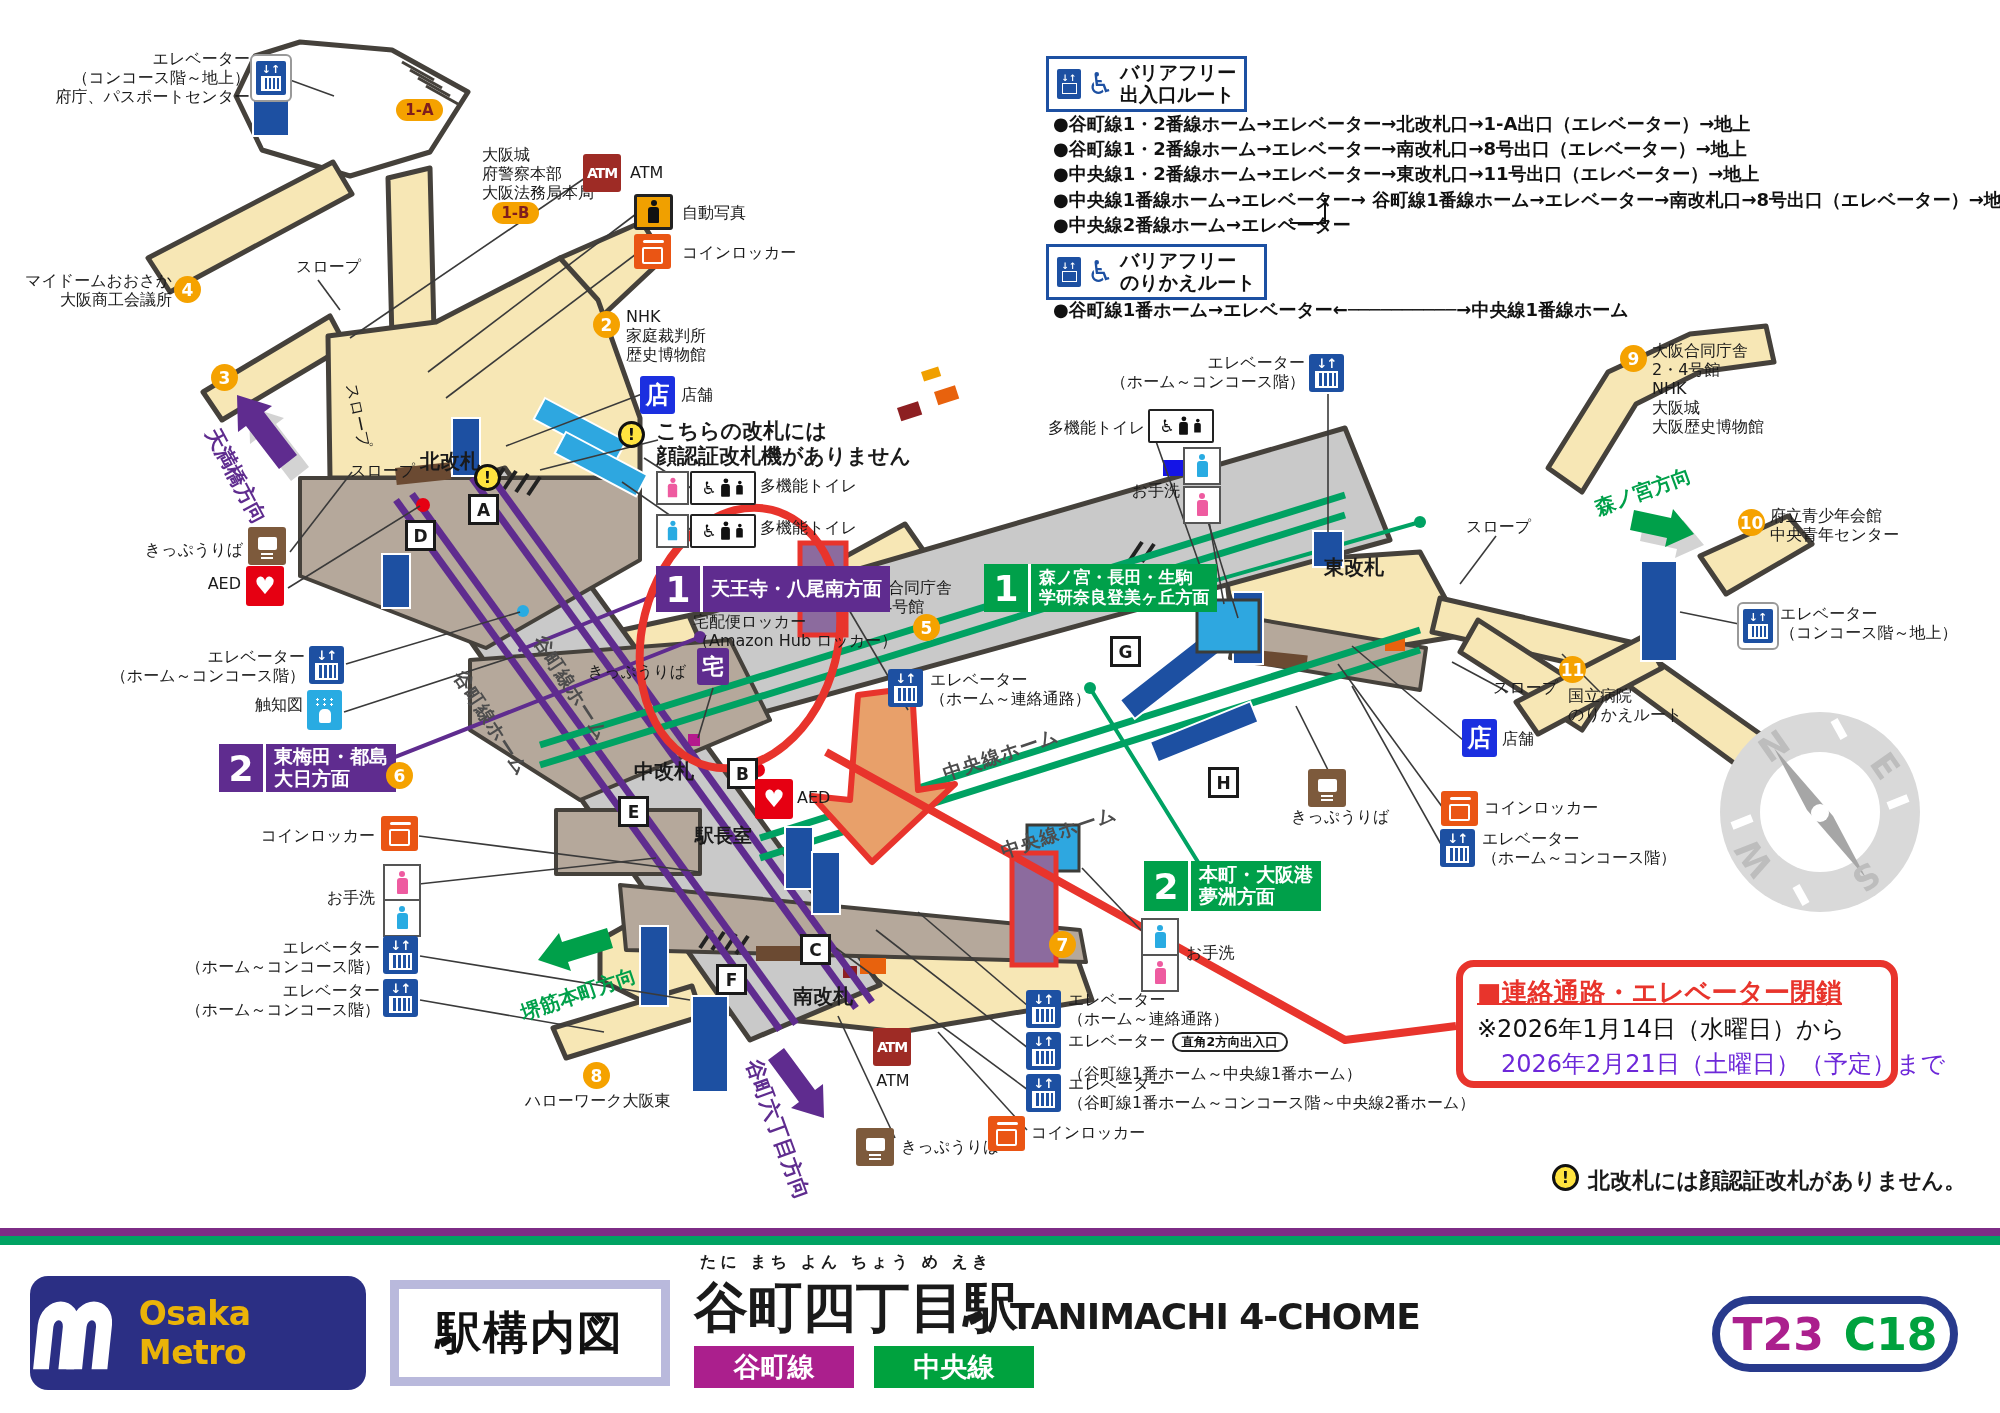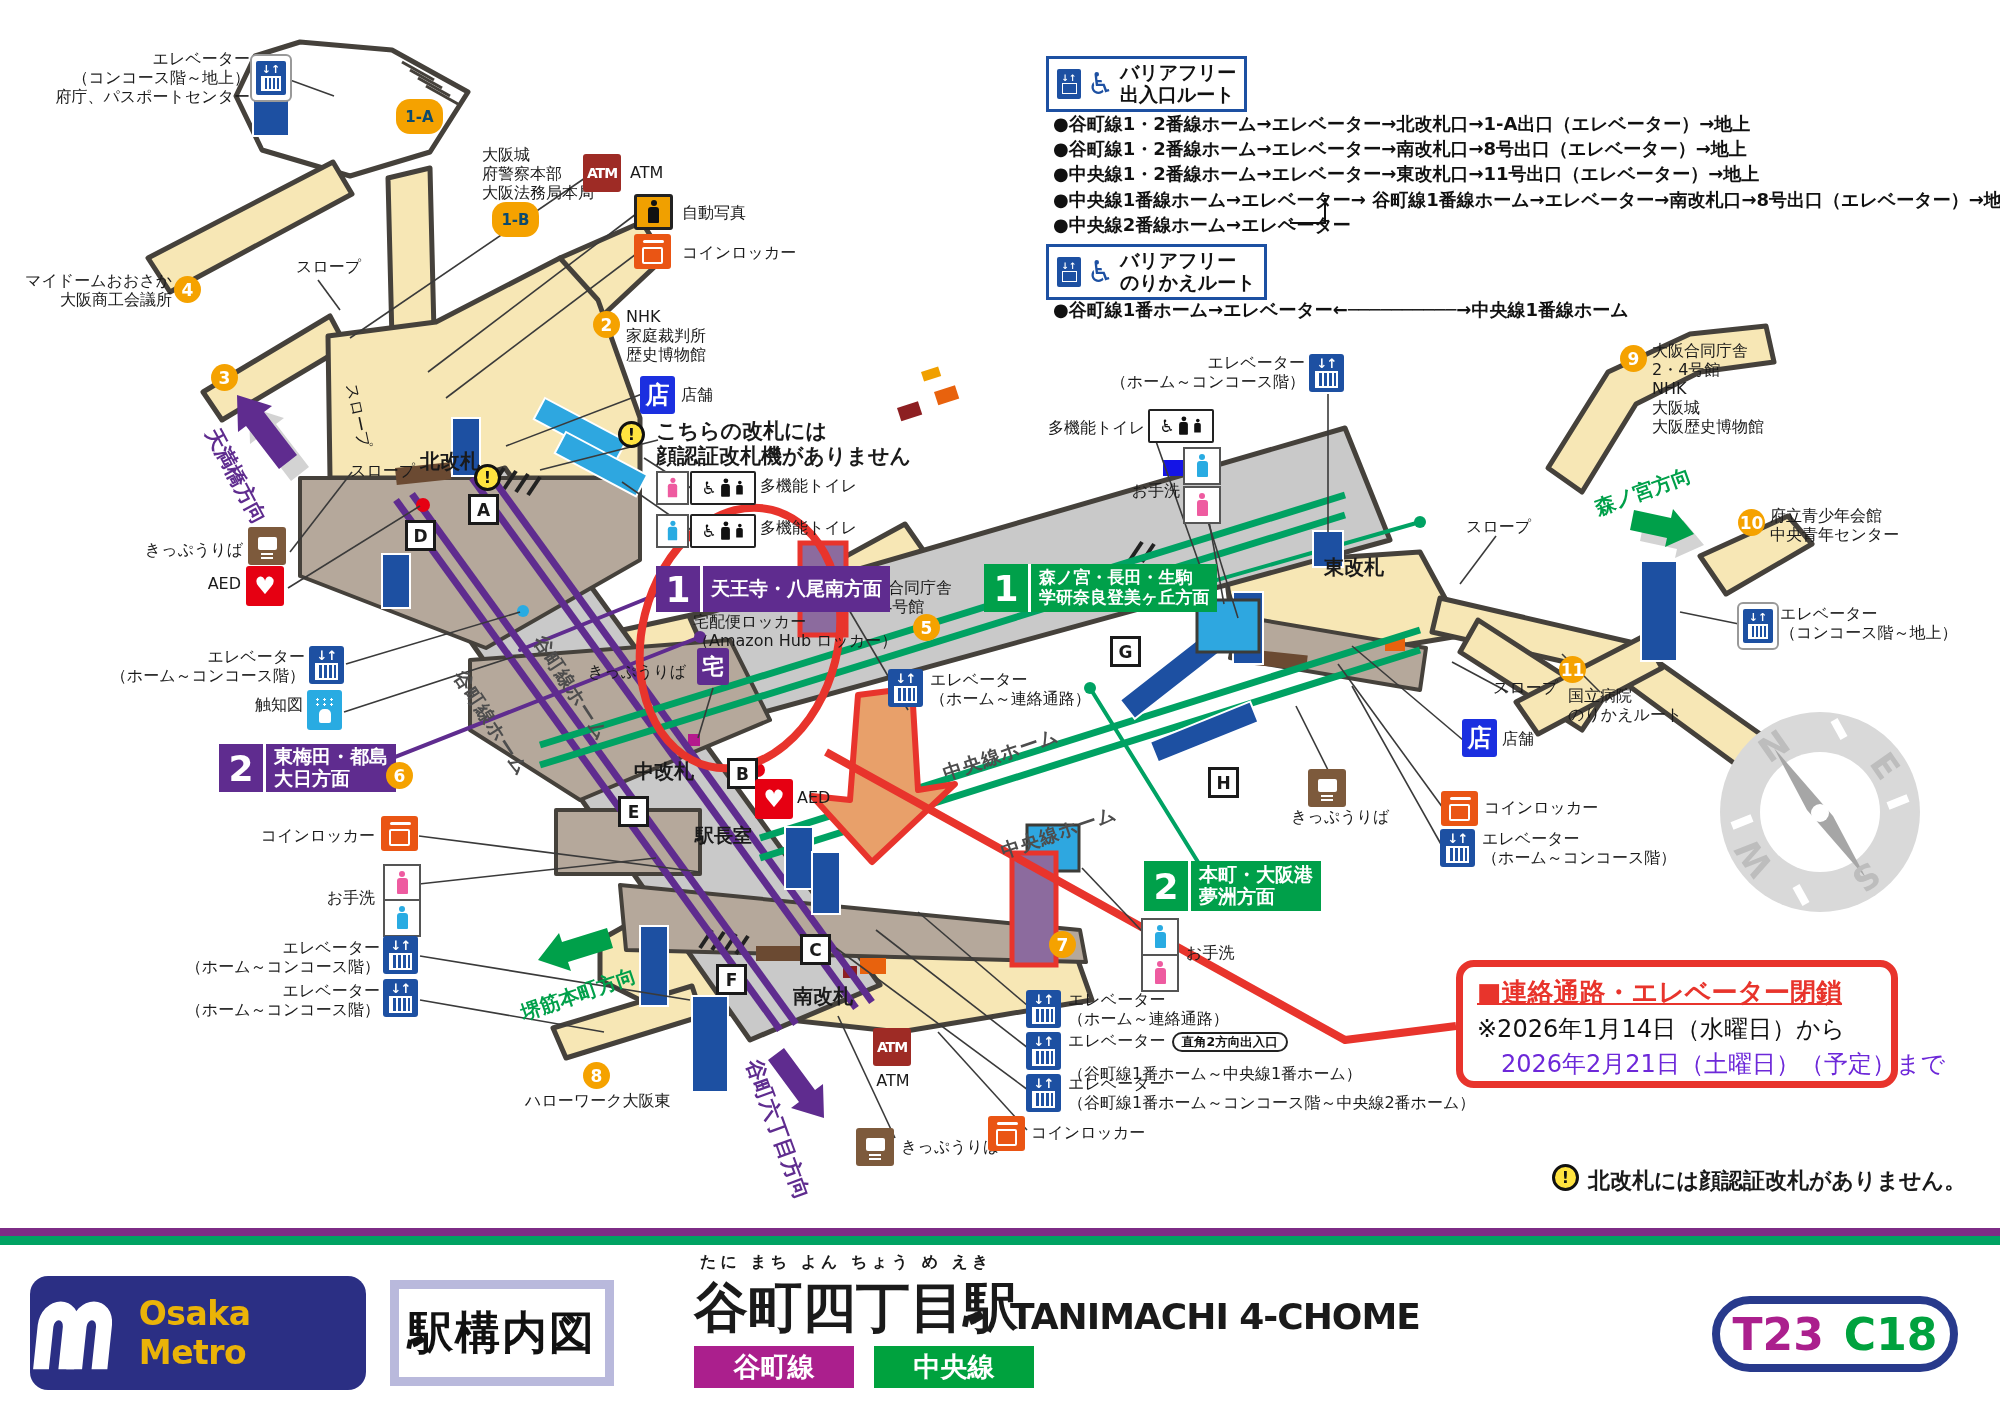--- a/index.html
+++ b/index.html
@@ -9,21 +9,21 @@
   .lbl{position:absolute;z-index:5;font-size:16px;line-height:1.18;white-space:pre-line;color:#1a1a1a;}
   .lbl.r{transform:translateX(-100%);text-align:right;white-space:pre;}
   .lbl.c{transform:translateX(-50%);text-align:center;}
   .b{font-weight:bold;}
   .purple{color:#5f2c8f;font-size:21px;white-space:nowrap;}
   .green{color:#00a04a;font-size:20px;white-space:nowrap;}
   .ph{color:#4d4d4d;font-weight:bold;font-size:19px;white-space:nowrap;letter-spacing:1px;}
   .g19{font-size:19px}.g20{font-size:20px}.g21{font-size:21px}.g22{font-size:22px}
   .badge-num{position:absolute;z-index:6;width:27px;height:27px;border-radius:50%;background:#f5a200;color:#fff;
      font-weight:bold;font-size:17px;display:flex;align-items:center;justify-content:center;}
-  .badge-pill{position:absolute;z-index:6;width:47px;height:35px;border-radius:14px;background:#f5a200;color:#0c4a6e;
+  .badge-pill{position:absolute;z-index:6;width:47px;height:22px;border-radius:14px;background:#f5a200;color:#7f1d1d;
      font-weight:bold;font-size:15px;display:flex;align-items:center;justify-content:center;}
   .badge-letter{position:absolute;z-index:6;width:25px;height:25px;background:#fff;border:3px solid #1a1a1a;
      color:#1a1a1a;font-weight:bold;font-size:17px;display:flex;align-items:center;justify-content:center;}
   .ico{position:absolute;z-index:6;display:flex;flex-direction:column;align-items:center;justify-content:center;
      color:#fff;font-weight:bold;border-radius:3px;}
   .ico-ev{background:#1d50a2;width:35px;height:38px;}
   .ico-ev .ar{font-size:13px;line-height:12px;letter-spacing:-1px;}
   .ico-ev .bx{width:19px;height:13px;border:2px solid #fff;margin-top:1px;
      background:repeating-linear-gradient(90deg,#fff 0 2px,transparent 2px 5px);}
   .ico-evf{background:#fff;border:2px solid #999;border-radius:6px;width:38px;height:44px;}
@@ -73,21 +73,21 @@
   .closure .cl{font-size:24px;color:#111;white-space:nowrap;margin-top:3px;}
   .closure .cl2{font-size:24px;color:#6d28d9;white-space:nowrap;margin-left:24px;}
   .evl2{position:absolute;z-index:6;left:1068px;top:1031px;}
   .evl2 .l1{display:flex;align-items:center;gap:6px;font-size:16px;}
   .evl2 .pillb{border:2px solid #222;border-radius:11px;font-size:12.5px;font-weight:bold;padding:0 8px;line-height:16px;color:#111;}
   .evl2 .l2{font-size:16px;margin-top:12px;}
   .stripe{position:absolute;left:0;width:2000px;z-index:4;}
   .footer-logo{position:absolute;z-index:6;left:30px;top:1276px;width:336px;height:114px;background:#2b2f84;
       border-radius:18px;display:flex;align-items:center;justify-content:center;gap:14px;}
   .footer-logo .brand{color:#eab308;font-weight:bold;font-size:33px;letter-spacing:-0.5px;}
-  .maptitle{position:absolute;z-index:6;left:390px;top:1280px;width:224px;height:106px;background:#fff;
+  .maptitle{position:absolute;z-index:6;left:390px;top:1280px;width:280px;height:106px;background:#fff;
       border:9px solid #b9b9dc;box-sizing:border-box;display:flex;align-items:center;justify-content:center;
       font-size:45px;font-weight:bold;color:#111;letter-spacing:2px;}
   .furigana{position:absolute;z-index:6;left:700px;top:1252px;font-size:16px;font-weight:bold;letter-spacing:4px;}
   .station-ja{position:absolute;z-index:6;left:694px;top:1272px;font-size:54px;font-weight:bold;letter-spacing:0px;}
   .station-en{position:absolute;z-index:6;left:1010px;top:1296px;font-size:36px;font-weight:bold;letter-spacing:-1px;}
   .linebadge{position:absolute;z-index:6;width:160px;height:42px;color:#fff;font-size:27px;font-weight:bold;
       display:flex;align-items:center;justify-content:center;top:1346px;}
   .codes{position:absolute;z-index:6;left:1712px;top:1296px;width:246px;height:76px;background:#fff;
       border:8px solid #283a8c;border-radius:45px;box-sizing:border-box;display:flex;align-items:center;justify-content:center;gap:20px;
       font-size:44px;font-weight:bold;}

